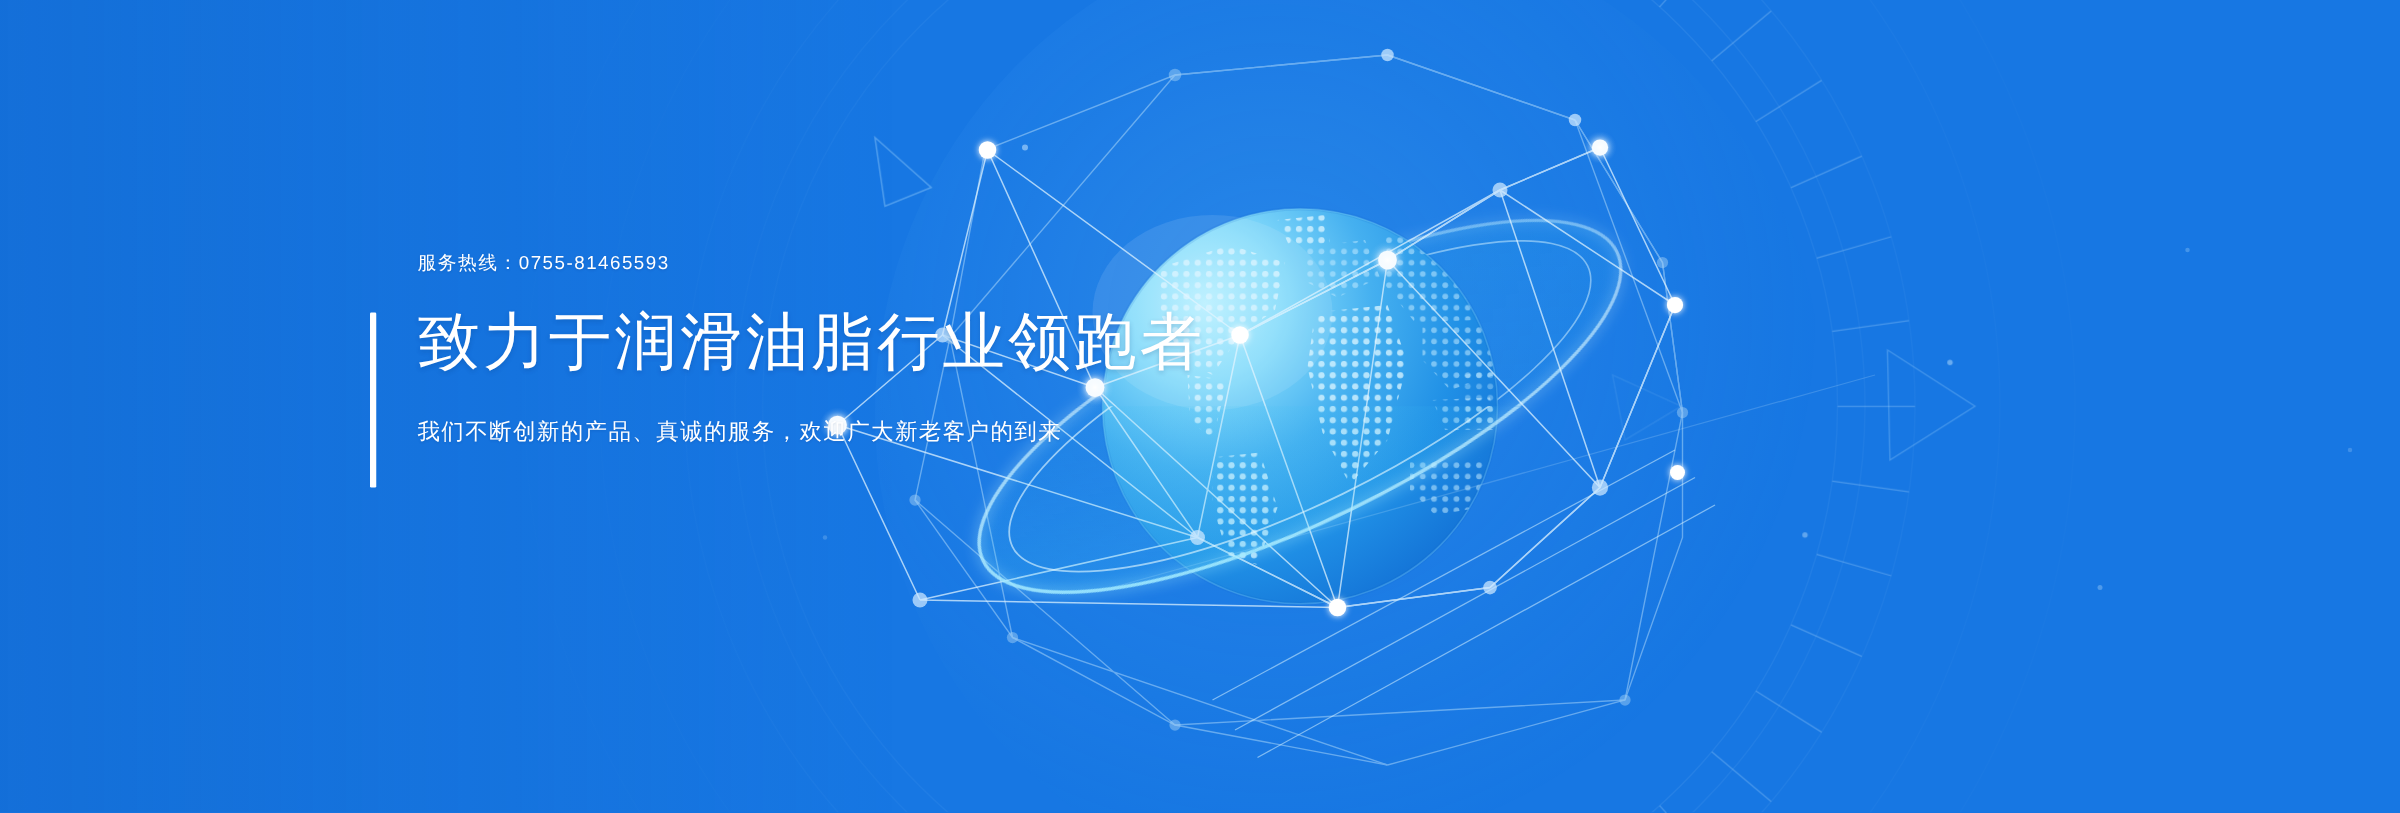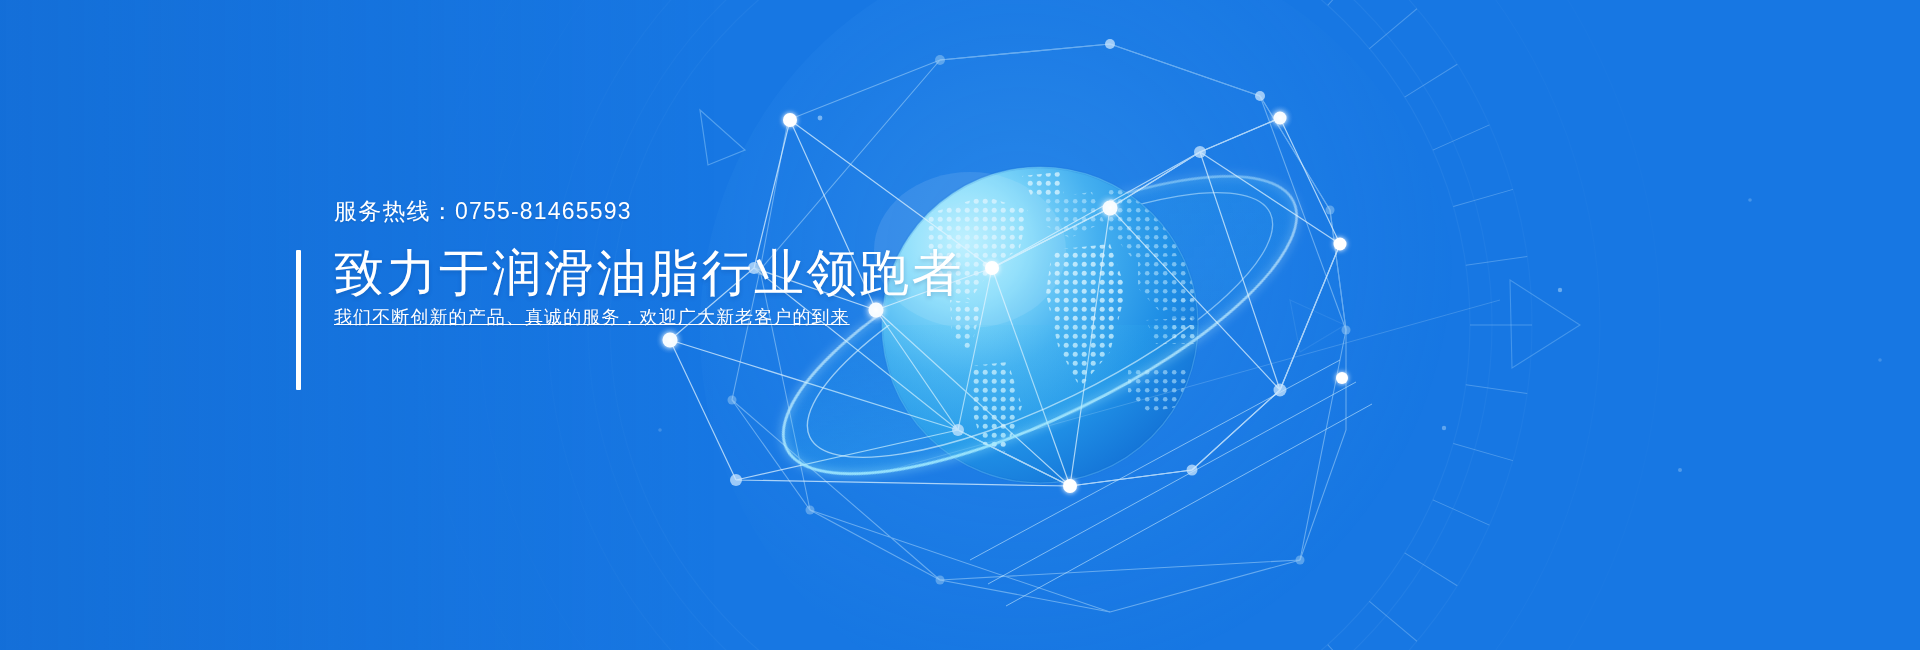--- a/index.html
+++ b/index.html
@@ -63,47 +63,46 @@
     top:54px;
     width:5px;
     height:140px;
     background:#ffffff;
     border-radius:1px;
   }
   .text-inner {
     padding-left:38px;
   }
   .hotline {
-    font-size:23px;
+    font-size:15px;
     line-height:30px;
     color:#ffffff;
     letter-spacing:1.2px;
     font-weight:400;
     white-space:nowrap;
     text-shadow:0 1px 2px rgba(0,40,100,0.18);
   }
   .headline {
     margin-top:16px;
     font-size:50px;
     line-height:62px;
     color:#ffffff;
     font-weight:normal;
     letter-spacing:2.5px;
     white-space:nowrap;
     text-shadow:0 2px 4px rgba(0,40,100,0.20);
   }
   .subtitle {
-    margin-top:0;
+    margin-top:28px;
     font-size:18px;
     line-height:26px;
     color:#ffffff;
     letter-spacing:1.1px;
     white-space:nowrap;
     text-shadow:0 1px 2px rgba(0,40,100,0.18);
-    text-decoration:underline;
   }
 
   
   .globe-wrap {
     position:absolute;
     left:640px;
     top:0px;
     width:1060px;
     height:650px;
     z-index:20;

